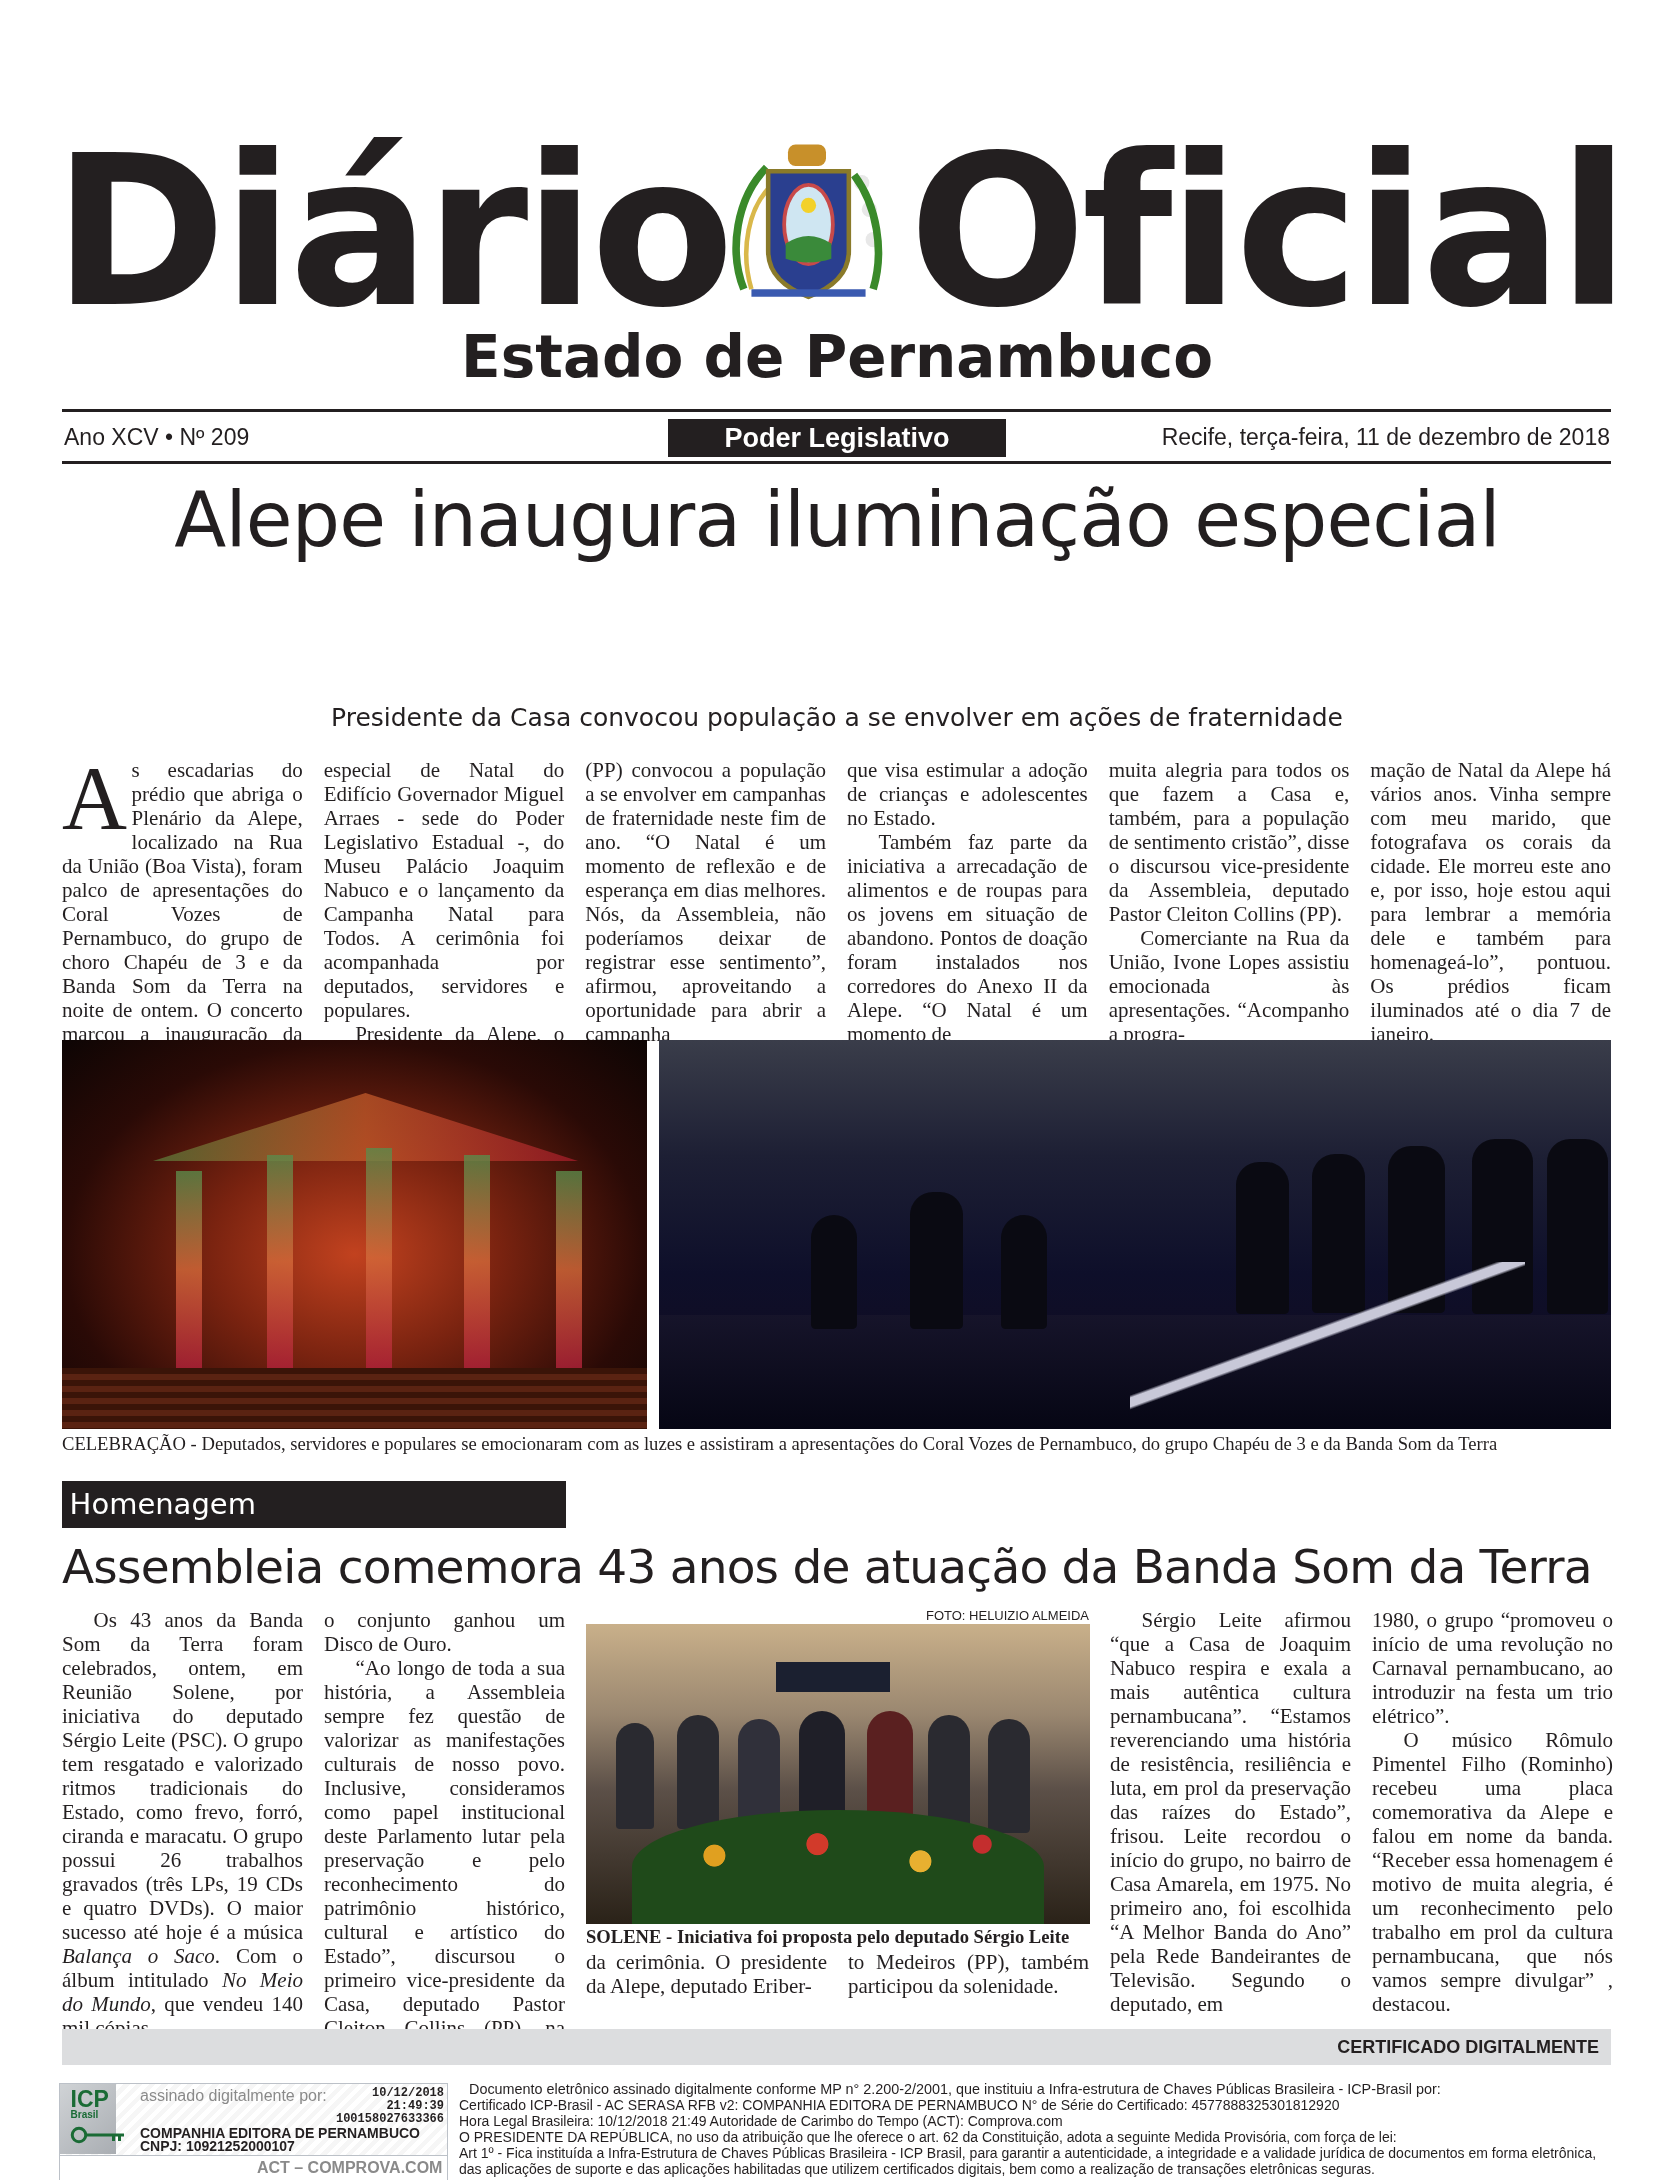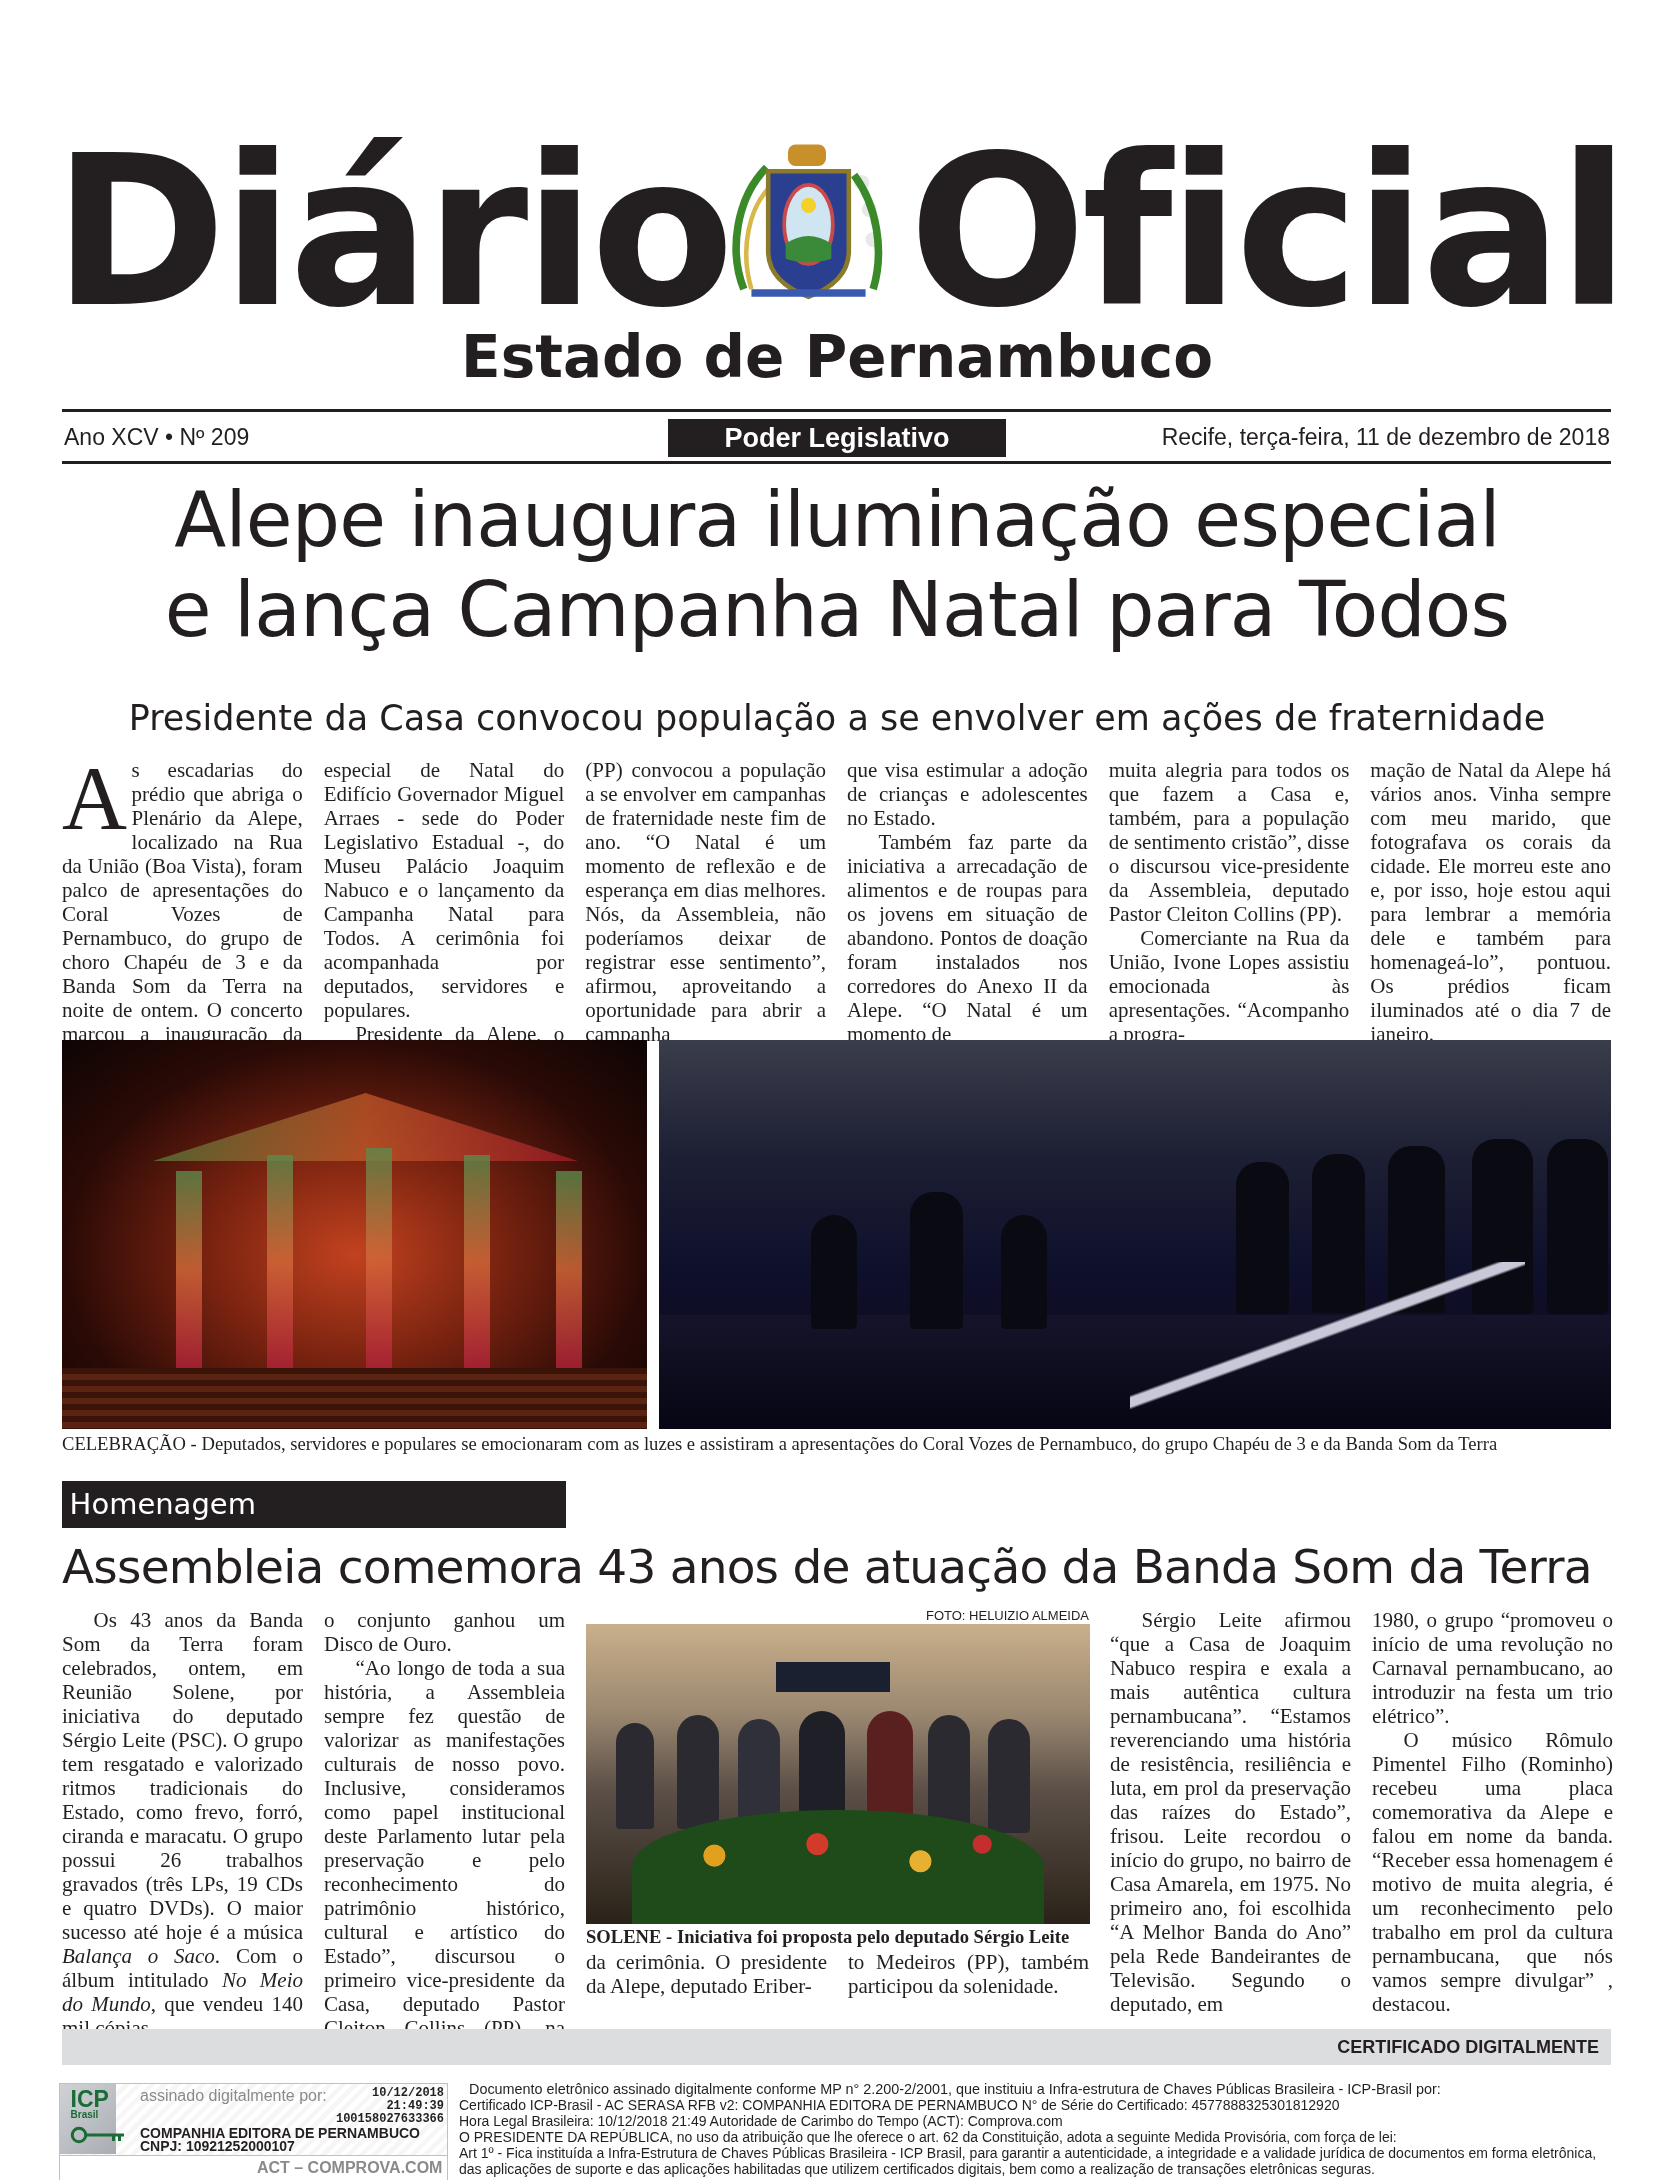--- a/index.html
+++ b/index.html
@@ -18,21 +18,21 @@
   .rule { position: absolute; left: 62px; width: 1549px; background: #231f20; }
   #rule-top { top: 409px; height: 3px; }
   #rule-bottom { top: 461px; height: 3px; }
 
   #issue { left: 64px; top: 422px; font-size: 23px; line-height: 30px; }
   #section-badge { left: 668px; top: 419px; width: 338px; height: 38px; background: #231f20; color: #fff; font-size: 27px; font-weight: bold; line-height: 38px; text-align: center; }
   #dateline { right: 64px; top: 422px; font-size: 23px; line-height: 30px; }
 
   
   #headline { left: 30px; width: 1614px; top: 475px; text-align: center; font-family: "DejaVu Sans", sans-serif; font-size: 76px; line-height: 90px; color: #231f20; letter-spacing: -0.8px; }
-  #deck { left: 30px; width: 1614px; top: 695px; text-align: center; font-family: "DejaVu Sans", sans-serif; font-size: 35px; line-height: 46px; color: #231f20; }
+  #deck { left: 30px; width: 1614px; top: 695px; text-align: center; font-family: "DejaVu Sans", sans-serif; font-size: 25px; line-height: 46px; color: #231f20; }
 
   .cols { position: absolute; display: flex; gap: 21px; }
   .col { font-family: "Liberation Serif", serif; font-size: 21px; line-height: 24px; text-align: justify; hyphens: none; }
   .col p { margin: 0; }
   .col p + p { text-indent: 1.5em; }
   .ind { text-indent: 1.5em; }
   #lead-cols { left: 62px; top: 758px; width: 1549px; }
   #lead-cols .col { width: 241px; }
   .dropcap { float: left; font-size: 90px; line-height: 70px; padding: 6px 4.6px 0 0; font-family: "Liberation Serif", serif; }
 
@@ -120,21 +120,20 @@
 <div id="subtitle" class="abs">Estado de Pernambuco</div>
 
 <div id="rule-top" class="rule"></div>
 <div id="issue" class="abs sans">Ano XCV • Nº 209</div>
 <div id="section-badge" class="abs sans">Poder Legislativo</div>
 <div id="dateline" class="abs sans">Recife, terça-feira, 11 de dezembro de 2018</div>
 <div id="rule-bottom" class="rule"></div>
 
 <div id="headline" class="abs">
   <div>Alepe inaugura iluminação especial</div>
-  <div>e lança Campanha Natal para Todos</div>
 </div>
 <div id="deck" class="abs">Presidente da Casa convocou população a se envolver em ações de fraternidade</div>
 
 <div id="lead-cols" class="cols">
     <div class="col">
       <p><span class="dropcap">A</span>s escadarias do prédio que abriga o Plenário da Alepe, localizado na Rua da União (Boa Vista), foram palco de apresentações do Coral Vozes de Pernambuco, do grupo de choro Chapéu de 3 e da Banda Som da Terra na noite de ontem. O concerto marcou a inauguração da iluminação</p>
     </div>
     <div class="col">
       <p>especial de Natal do Edifício Governador Miguel Arraes - sede do Poder Legislativo Estadual -, do Museu Palácio Joaquim Nabuco e o lançamento da Campanha Natal para Todos. A cerimônia foi acompanhada por deputados, servidores e populares.</p>
       <p>Presidente da Alepe, o deputado Eriberto Medeiros</p>

